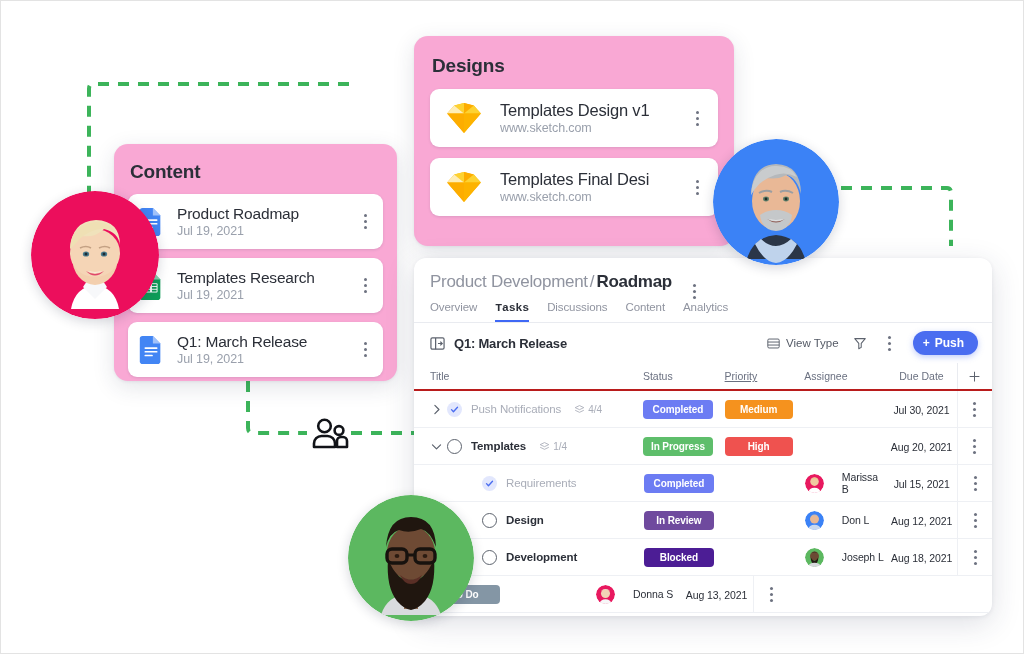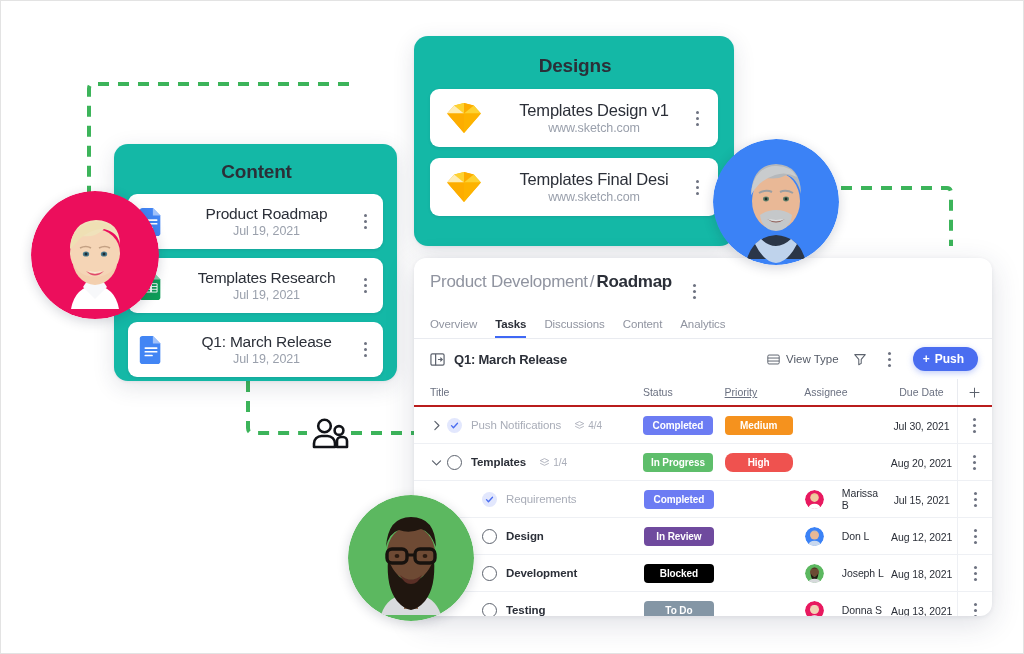--- a/index.html
+++ b/index.html
@@ -17,25 +17,24 @@
     background: #fff;
     border: 1px solid #e3e3e3;
   }
 
   
   .conn { position: absolute; z-index: 1; }
 
   
   .card {
     position: absolute;
-    background: #14b8a6;
+    background: #f9a8d4;
     border-radius: 14px;
     box-shadow: 0 6px 22px rgba(40,48,80,.13), 0 1px 3px rgba(40,48,80,.07);
     z-index: 5;
-    text-align: center;
   }
   .card-title {
     font-size: 19px;
     font-weight: bold;
     color: #2b2f38;
     letter-spacing: -.2px;
   }
   .row-item {
     background: #ffffff;
     border-radius: 9px;
@@ -97,26 +96,26 @@
     background: #ffffff; border-radius: 12px;
     box-shadow: 0 8px 30px rgba(40,48,80,.15), 0 1px 4px rgba(40,48,80,.08);
     z-index: 10; overflow: hidden;
   }
   #panel-header { padding: 14px 16px 0 16px; }
   .breadcrumb { display: flex; align-items: baseline; }
   .bc-parent { font-size: 17px; color: #9094a0; letter-spacing: -.3px; }
   .bc-sep { font-size: 17px; color: #9094a0; margin: 0 2px; }
   .bc-current { font-size: 17px; font-weight: bold; color: #2b2f38; letter-spacing: -.3px; }
   .bc-kebab { margin-left: 14px; }
-  .tabs { display: flex; gap: 18px; margin-top: 19px; }
+  .tabs { display: flex; gap: 18px; margin-top: 2px; }
   .tab {
     font-size: 11.5px; color: #9094a0; padding-bottom: 6px;
     border-bottom: 2.5px solid transparent; letter-spacing: -.1px;
   }
-  .tab.active { color: #2b2f38; font-weight: bold; border-bottom-color: #3f68f5; }
+  .tab.active { color: #2b2f38; font-weight: bold; border-bottom-color: #3f68f5; font-family: Liberation Mono, monospace; }
   .panel-divider { height: 1px; background: #e9ebf0; }
 
   
   #panel-toolbar {
     display: flex; align-items: center; height: 40px;
     padding: 0 14px 0 16px; position: relative;
   }
   .tb-left { display: flex; align-items: center; flex: 1; }
   .tb-title { font-size: 13px; font-weight: bold; color: #2b2f38; margin-left: 9px; letter-spacing: -.2px; }
   .tb-right { display: flex; align-items: center; gap: 14px; }
@@ -419,21 +418,21 @@
         <span class="task-name">Templates</span>
         <span class="sub-count">
           <svg width="11" height="11" viewBox="0 0 14 14">
             <path d="M7 2 L12.5 4.6 L7 7.2 L1.5 4.6 Z" fill="none" stroke="#a9adb8" stroke-width="1.1"></path>
             <path d="M1.5 8 L7 10.6 L12.5 8" fill="none" stroke="#a9adb8" stroke-width="1.1"></path>
           </svg>
           <span>1/4</span>
         </span>
       </div>
       <div class="c-status"><span class="badge" style="background: rgb(94, 190, 107);">In Progress</span></div>
-      <div class="c-priority"><span class="badge badge-p" style="background: rgb(239, 82, 79); border-radius: 8px;">High</span></div>
+      <div class="c-priority"><span class="badge badge-p" style="background: rgb(239, 82, 79);">High</span></div>
       <div class="c-assignee"></div>
       <div class="c-due"><span class="due-txt">Aug 20, 2021</span></div>
       <div class="c-more">
           <span class="kebab">
             <i></i>
             <i></i>
             <i></i>
           </span>
         </div>
     </div>
@@ -496,21 +495,21 @@
             <i></i>
           </span>
         </div>
     </div>
 
     <div class="t-row">
       <div class="c-title indent">
         <span class="check-circle check-off"></span>
         <span class="task-name">Development</span>
       </div>
-      <div class="c-status"><span class="badge" style="background: #000000;">Blocked</span></div>
+      <div class="c-status"><span class="badge" style="background: #4c1d95;">Blocked</span></div>
       <div class="c-priority"><span class="badge badge-p" style="visibility: hidden;"></span></div>
       <div class="c-assignee">
         <span class="av-sm">
           <svg width="19" height="19" viewBox="0 0 40 40">
             <circle cx="20" cy="20" r="20" fill="#5cb860"></circle>
             <circle cx="20" cy="17" r="9.5" fill="#6b4a33"></circle>
             <path d="M10 12 q10 -8 20 0 q-4 -3 -10 -3 q-6 0 -10 3z" fill="#241a12"></path>
             <path d="M12 20 q8 14 16 0 q0 12 -8 14 q-8 -2 -8 -14z" fill="#241a12"></path>
             <path d="M5 40 q4 -9 15 -9 q11 0 15 9z" fill="#d7d9dc"></path>
           </svg>
@@ -521,24 +520,20 @@
       <div class="c-more">
           <span class="kebab">
             <i></i>
             <i></i>
             <i></i>
           </span>
         </div>
     </div>
 
     <div class="t-row">
-      <div class="c-title indent">
-        <span class="check-circle check-off"></span>
-        <span class="task-name">Testing</span>
-      </div>
       <div class="c-status"><span class="badge" style="background: rgb(132, 150, 165);">To Do</span></div>
       <div class="c-priority"><span class="badge badge-p" style="visibility: hidden;"></span></div>
       <div class="c-assignee">
         <span class="av-sm">
           <svg width="19" height="19" viewBox="0 0 40 40">
             <circle cx="20" cy="20" r="20" fill="#e8195f"></circle>
             <circle cx="20" cy="18" r="9.5" fill="#f2d3b6"></circle>
             <path d="M9 13 q11 -9 22 0 q-5 -4 -11 -4 q-6 0 -11 4z" fill="#f0eff0"></path>
             <path d="M6 40 q4 -10 14 -10 q10 0 14 10z" fill="#f7f7f8"></path>
           </svg>

